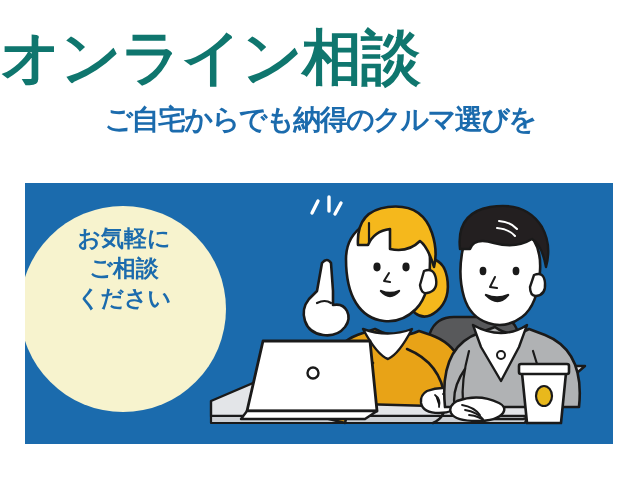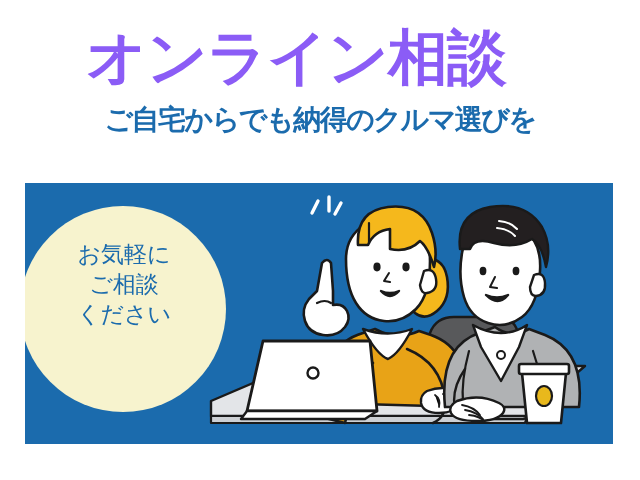--- a/index.html
+++ b/index.html
@@ -11,25 +11,25 @@
     overflow:hidden;
     position:relative;
   }
   #root{position:relative;width:640px;height:480px;}
 
   
   .header{position:absolute;left:0;top:0;width:640px;height:168px;}
 
   .title{
     position:absolute;left:0;top:28px;width:506px;
-    text-align:right;
+    text-align:left;
     font-size:60px;
     font-weight:700;
     letter-spacing:-1px;
-    color:#8b5cf6;
+    color:#0f766e;
     line-height:1;
     white-space:nowrap;
   }
   .subtitle{
     position:absolute;left:0;top:106px;width:640px;
     text-align:center;
     font-size:28px;
     font-weight:700;
     letter-spacing:-1.5px;
     color:#1B6BAD;
@@ -42,26 +42,26 @@
     position:absolute;left:25px;top:183px;
     width:588px;height:261px;
     background:#1B6BAD;
     overflow:hidden;
   }
   .panel-svg{position:absolute;left:0;top:0;width:588px;height:261px;display:block;}
 
   
   .badge-text{
     position:absolute;
-    left:8px;top:56px;
+    left:8px;top:40px;
     width:182px;
     text-align:center;
     color:#1B6BAD;
     font-size:23px;
-    font-weight:400;
+    font-weight:700;
     line-height:30px;
     letter-spacing:0px;
     pointer-events:none;
   }
   .badge-text div{white-space:nowrap;}
 </style>
 </head>
 <body>
 
 <div id="root">

